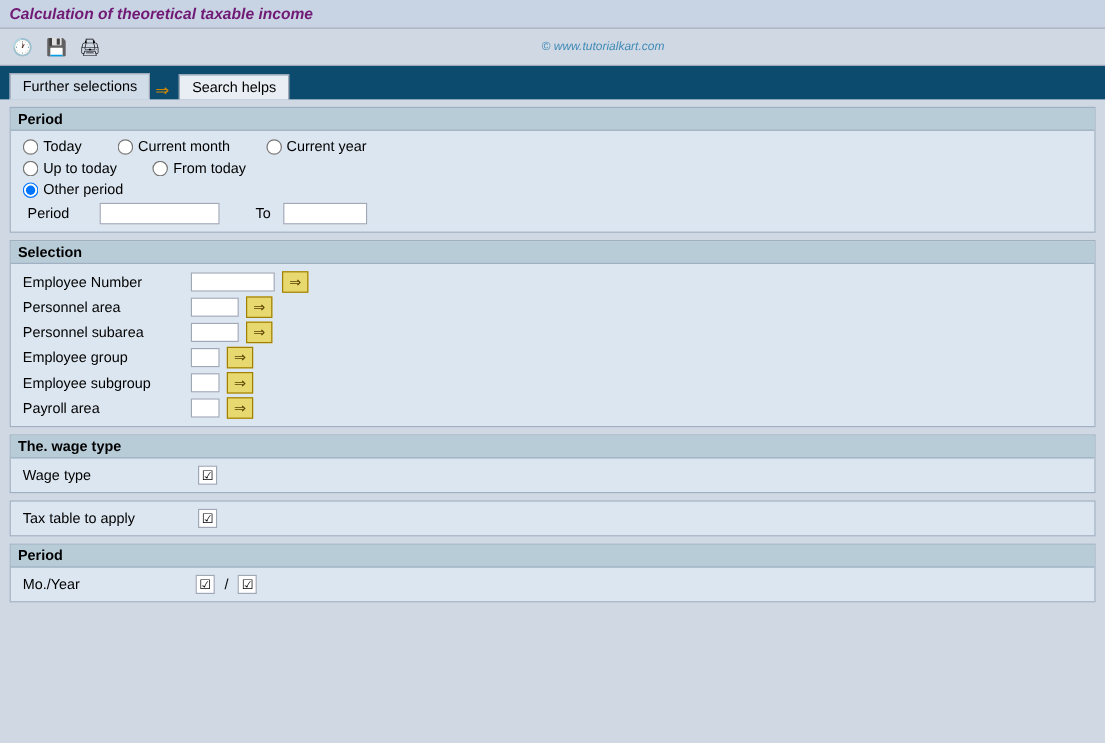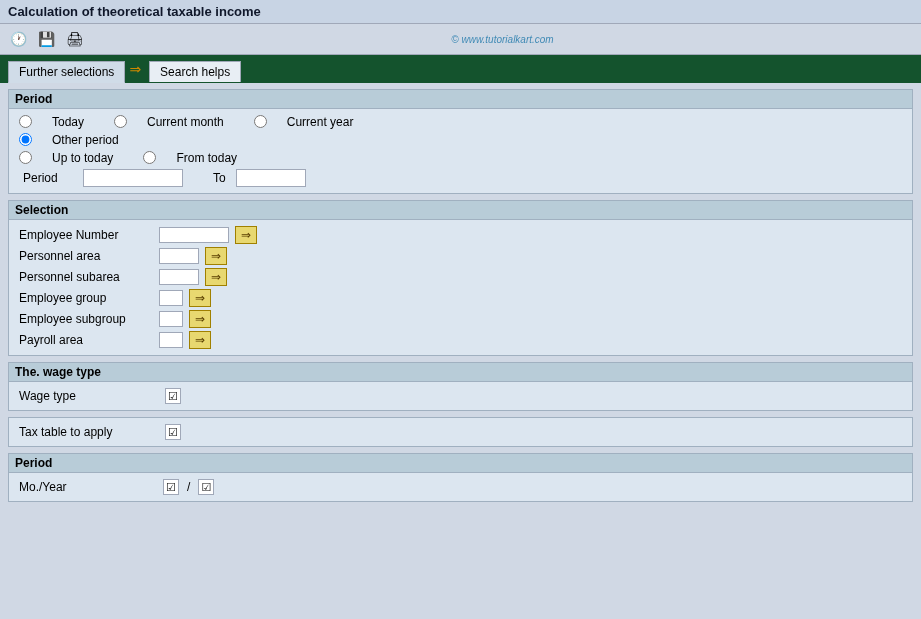--- a/index.html
+++ b/index.html
@@ -11,22 +11,23 @@
       min-height: 619px;
     }
 
     .title-bar {
       background: #c8d4e4;
       padding: 4px 8px;
       border-bottom: 1px solid #a0a8b8;
     }
     .title-bar h1 {
       font-size: 13px;
+      font-style: italic;
       font-weight: bold;
-      color: #0f172a;
+      color: #701a75;
     }
 
     .toolbar {
       background: #d0d8e4;
       padding: 4px 8px;
       display: flex;
       align-items: center;
       gap: 6px;
       border-bottom: 1px solid #a0a8b8;
     }
@@ -42,24 +43,24 @@
     .watermark {
       flex: 1;
       text-align: center;
       color: #0369a1;
       font-size: 10px;
       font-style: italic;
       opacity: 0.7;
     }
 
     .tab-bar {
-      background: #14532d;
+      background: #0c4a6e;
       padding: 6px 8px 0;
       display: flex;
-      align-items: flex-start;
+      align-items: flex-end;
       gap: 4px;
     }
     .tab-btn {
       padding: 3px 10px;
       border: 1px solid #a0a8b8;
       background: #e8eef4;
       cursor: pointer;
       font-size: 12px;
       border-bottom: none;
     }
@@ -99,22 +100,22 @@
 
     
     .period-row {
       display: flex;
       align-items: center;
       gap: 30px;
       margin-bottom: 4px;
     }
     .radio-option {
       display: flex;
-      align-items: flex-start;
-      gap: 20px;
+      align-items: flex-end;
+      gap: 4px;
       cursor: pointer;
     }
     .radio-option input[type="radio"] {
       margin: 0;
     }
     .period-input-row {
       display: flex;
       align-items: center;
       gap: 10px;
       margin-top: 4px;
@@ -240,32 +241,32 @@
           <input type="radio" name="period" style="">
           <span>Current month</span>
         </label>
         <label class="radio-option">
           <input type="radio" name="period" style="">
           <span>Current year</span>
         </label>
       </div>
       <div class="period-row">
         <label class="radio-option">
+          <input type="radio" name="period" style="">
+          <span>Up to today</span>
+        </label>
+        <label class="radio-option">
+          <input type="radio" name="period" style="">
+          <span>From today</span>
+        </label>
+      </div>
+      <div class="period-row">
+        <label class="radio-option">
           <input type="radio" name="period" checked="" style="">
           <span>Other period</span>
-        </label>
-      </div>
-      <div class="period-row">
-        <label class="radio-option">
-          <input type="radio" name="period" style="">
-          <span>Up to today</span>
-        </label>
-        <label class="radio-option">
-          <input type="radio" name="period" style="">
-          <span>From today</span>
         </label>
       </div>
       <div class="period-input-row">
         <span class="period-label">Period</span>
         <input type="text" class="period-input" value="" style="">
         <span class="to-label">To</span>
         <input type="text" class="to-input" value="" style="">
       </div>
     </div>
   </div>

